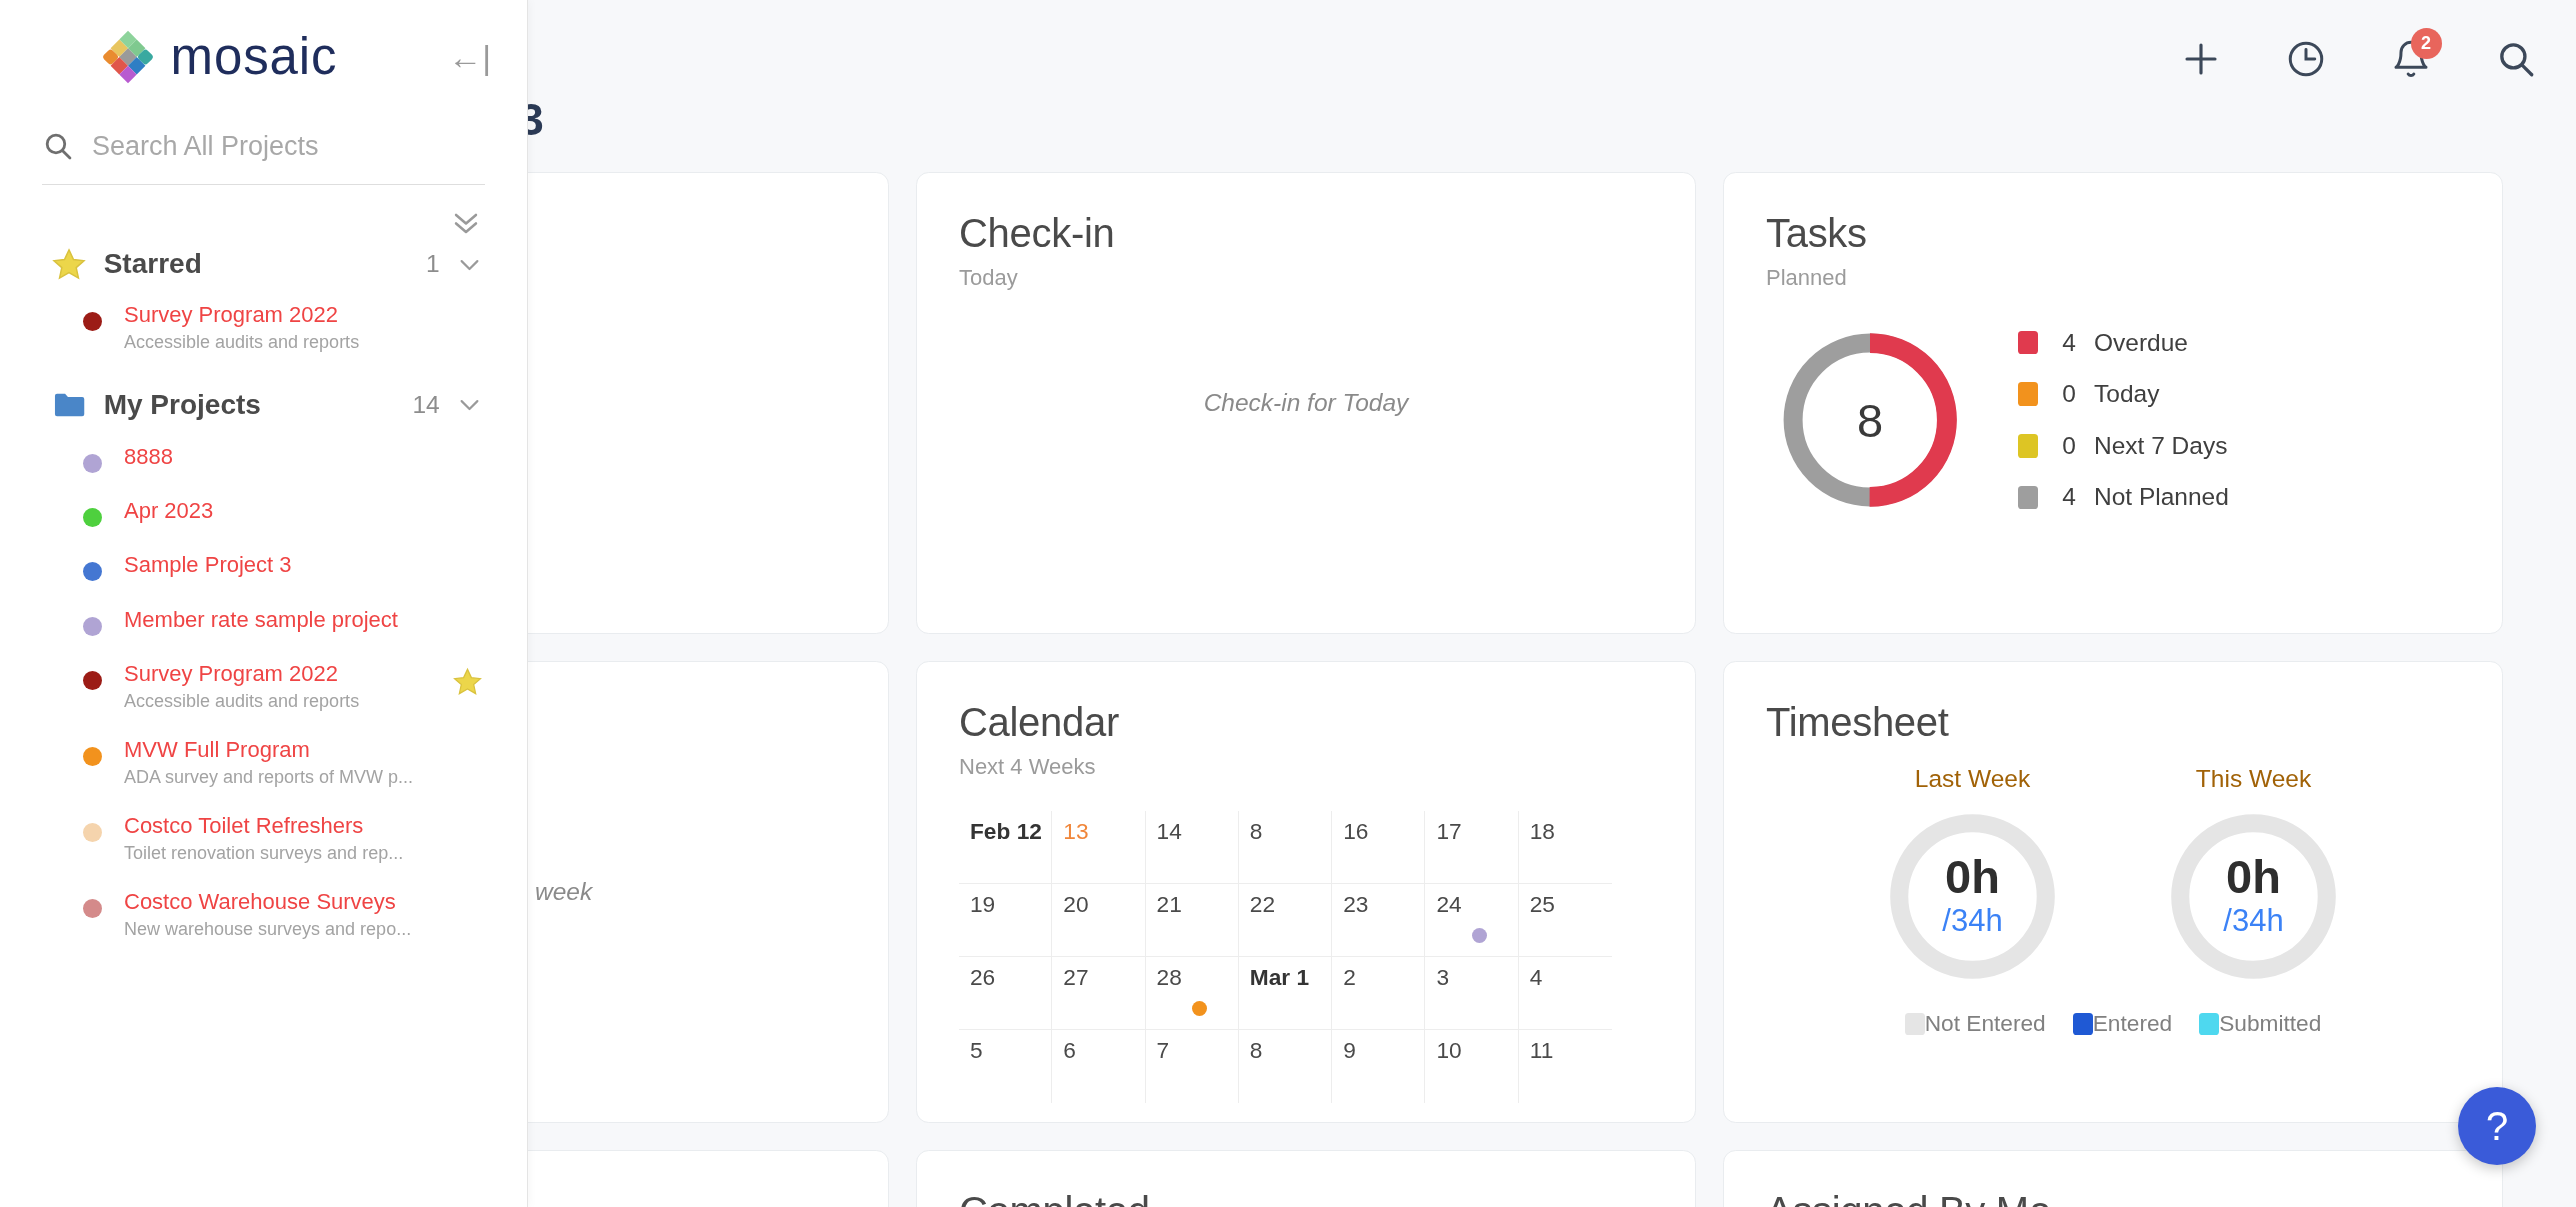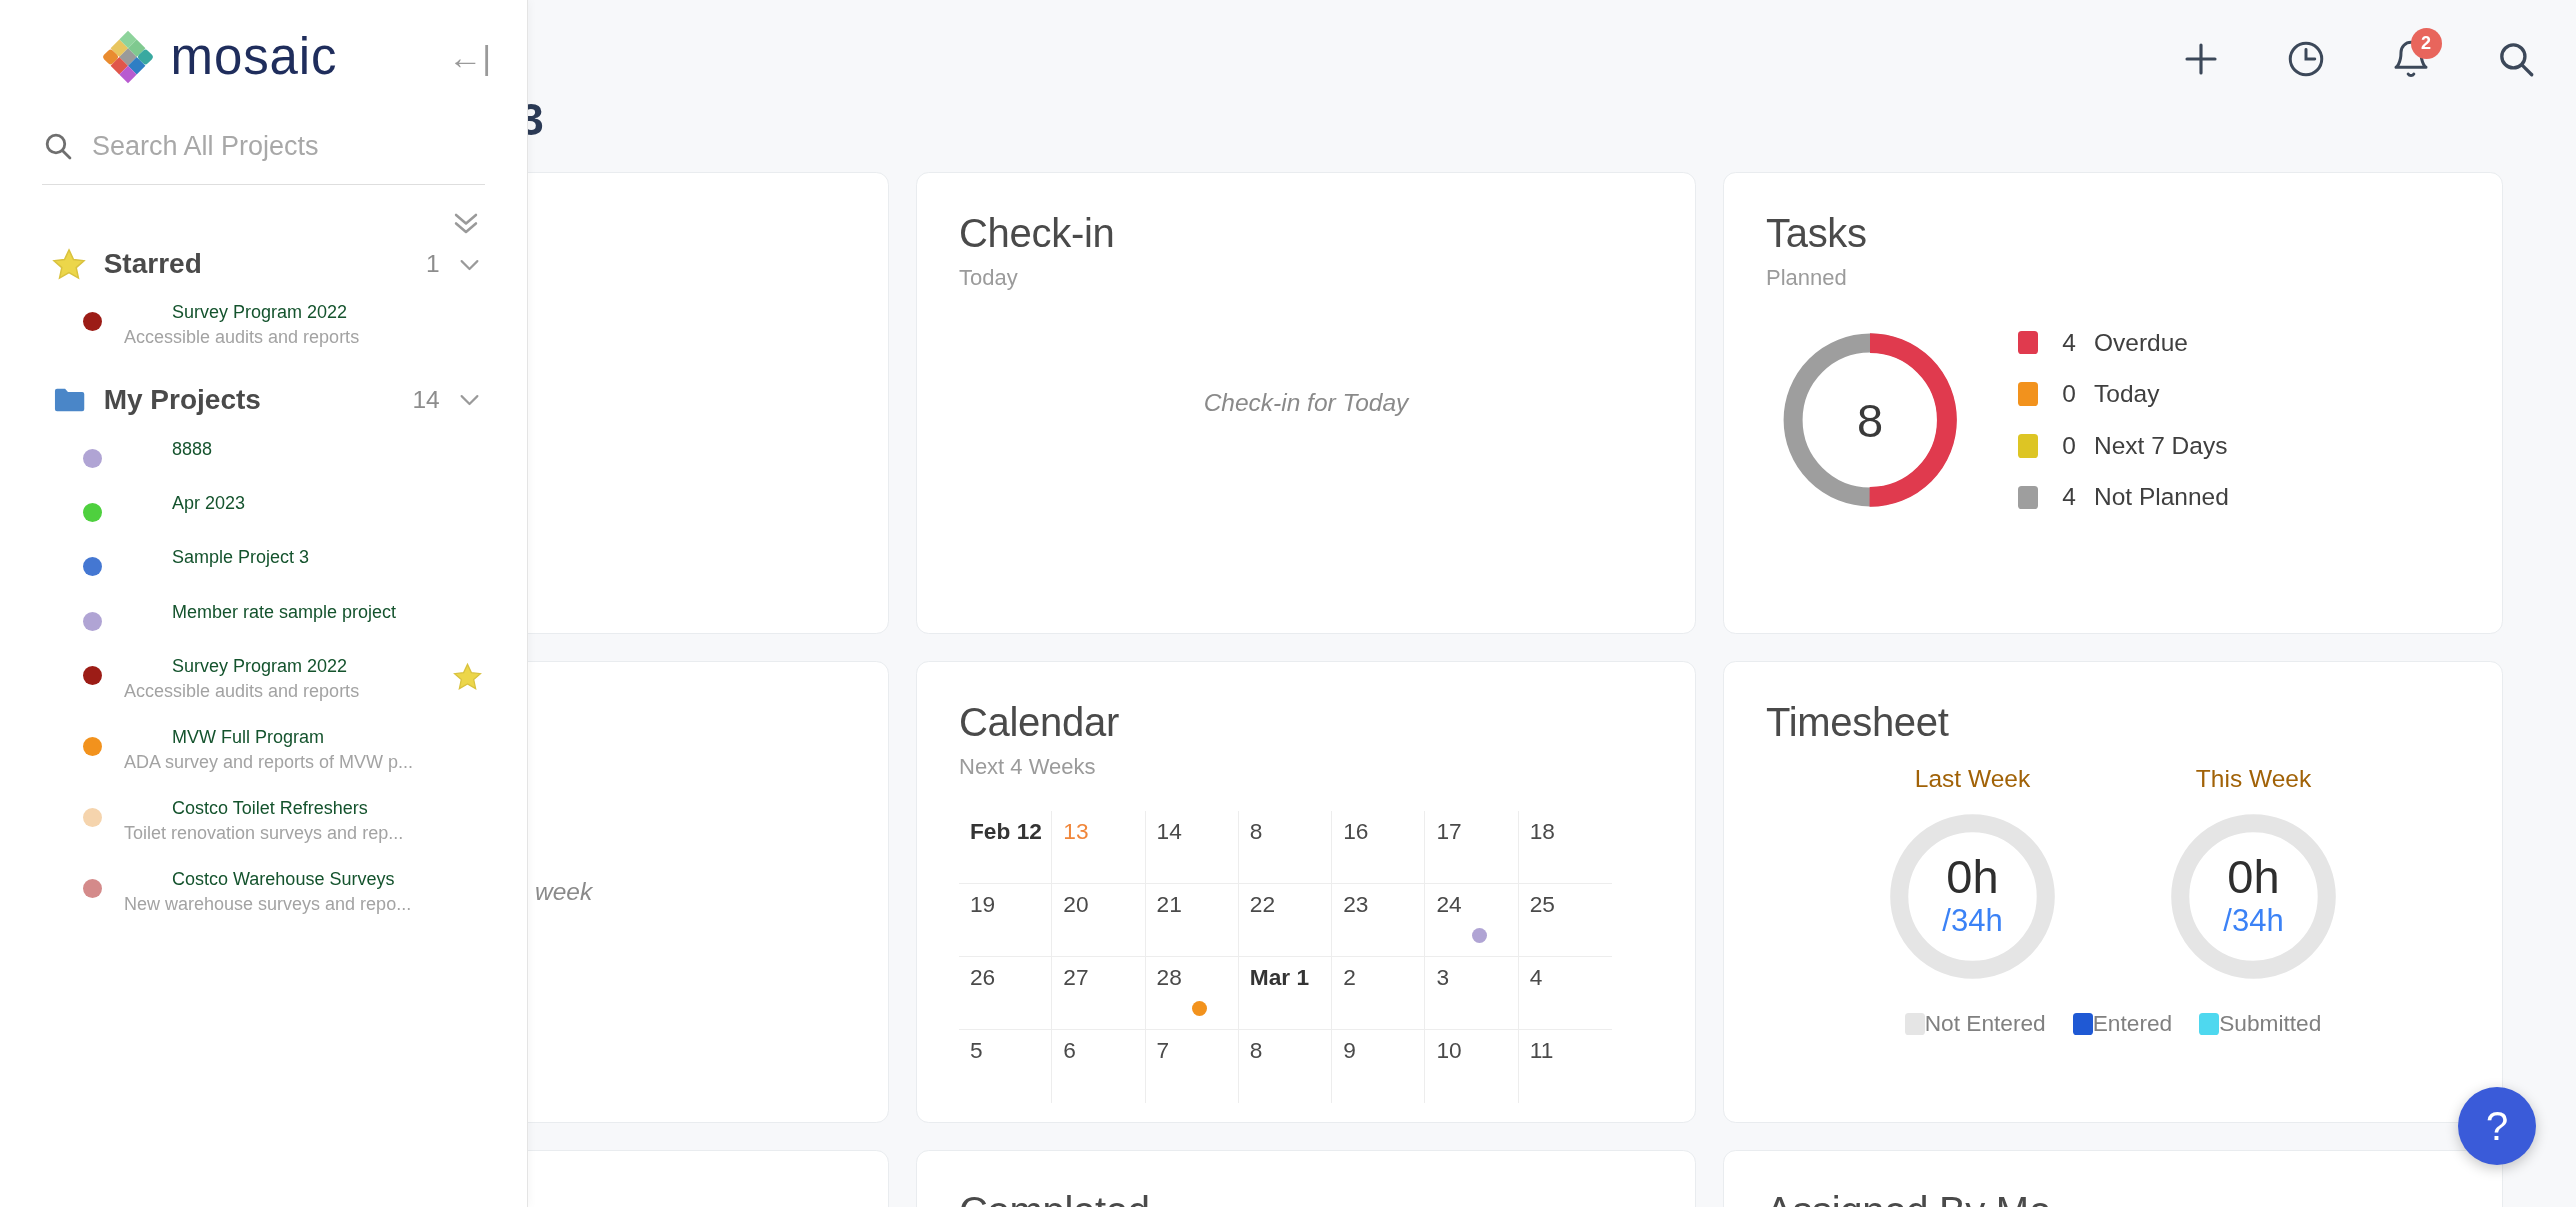--- a/index.html
+++ b/index.html
@@ -95,21 +95,21 @@
   
   .ts-body { display: flex; justify-content: center; gap: 100px; margin-top: 20px; }
   .ts-col { display: flex; flex-direction: column; align-items: center; }
   .ts-label { font-size: 24.5px; color: #a16207; margin-bottom: 12.7px; }
   .ts-ring { position: relative; width: 181px; height: 181px; }
   .ts-ring svg { display: block; }
   .ts-val {
     position: absolute; inset: 0; display: flex; flex-direction: column;
     align-items: center; justify-content: center;
   }
-  .ts-hours { font-size: 47px; font-weight: 400; color: #2e2e2e; line-height: 1; }
+  .ts-hours { font-size: 47px; font-weight: 700; color: #2e2e2e; line-height: 1; }
   .ts-total { font-size: 31px; color: #3b82f6; margin-top: 3.6px; }
   .ts-legend {
     display: flex; justify-content: center; gap: 27px; margin-top: 23.6px;
     font-size: 22.7px; color: #808080;
   }
   .ts-legend-item { display: flex; align-items: center; }
   .ts-chip { width: 20px; height: 22px; border-radius: 3.6px; }
 
   
   .sidebar {
@@ -143,21 +143,21 @@
   .sb-group-icon { width: 40px; margin-right: 12.7px; display: flex; align-items: center; }
   .sb-group-label { font-size: 28px; font-weight: 700; color: #4a4a4a; flex: 1; }
   .sb-group-count { font-size: 24.5px; color: #8d8d8d; margin-right: 16.3px; }
 
   .sb-item {
     display: flex; align-items: flex-start; padding: 12.7px 44px 12.7px 83px;
     cursor: pointer; position: relative;
   }
   .sb-dot { width: 19px; height: 19px; border-radius: 50%; flex: none; margin: 10px 22px 0 0; }
   .sb-item-txt { flex: 1; min-width: 0; }
-  .sb-item-name { font-size: 18px; color: #14532d; white-space: nowrap; margin-left: 48px; }
+  .sb-item-name { font-size: 22px; color: #ef4444; white-space: nowrap; }
   .sb-item-desc { font-size: 18px; color: #a3a3a3; margin-top: 3.6px; white-space: nowrap; }
   .sb-item-star { flex: none; margin-top: 5.4px; }
 
   
   .fab {
     position: absolute; right: 40px; bottom: 42px;
     width: 78px; height: 78px; border-radius: 50%;
     background: #3a5bd9; color: #fff;
     display: flex; align-items: center; justify-content: center;
     font-size: 40px; cursor: pointer;

